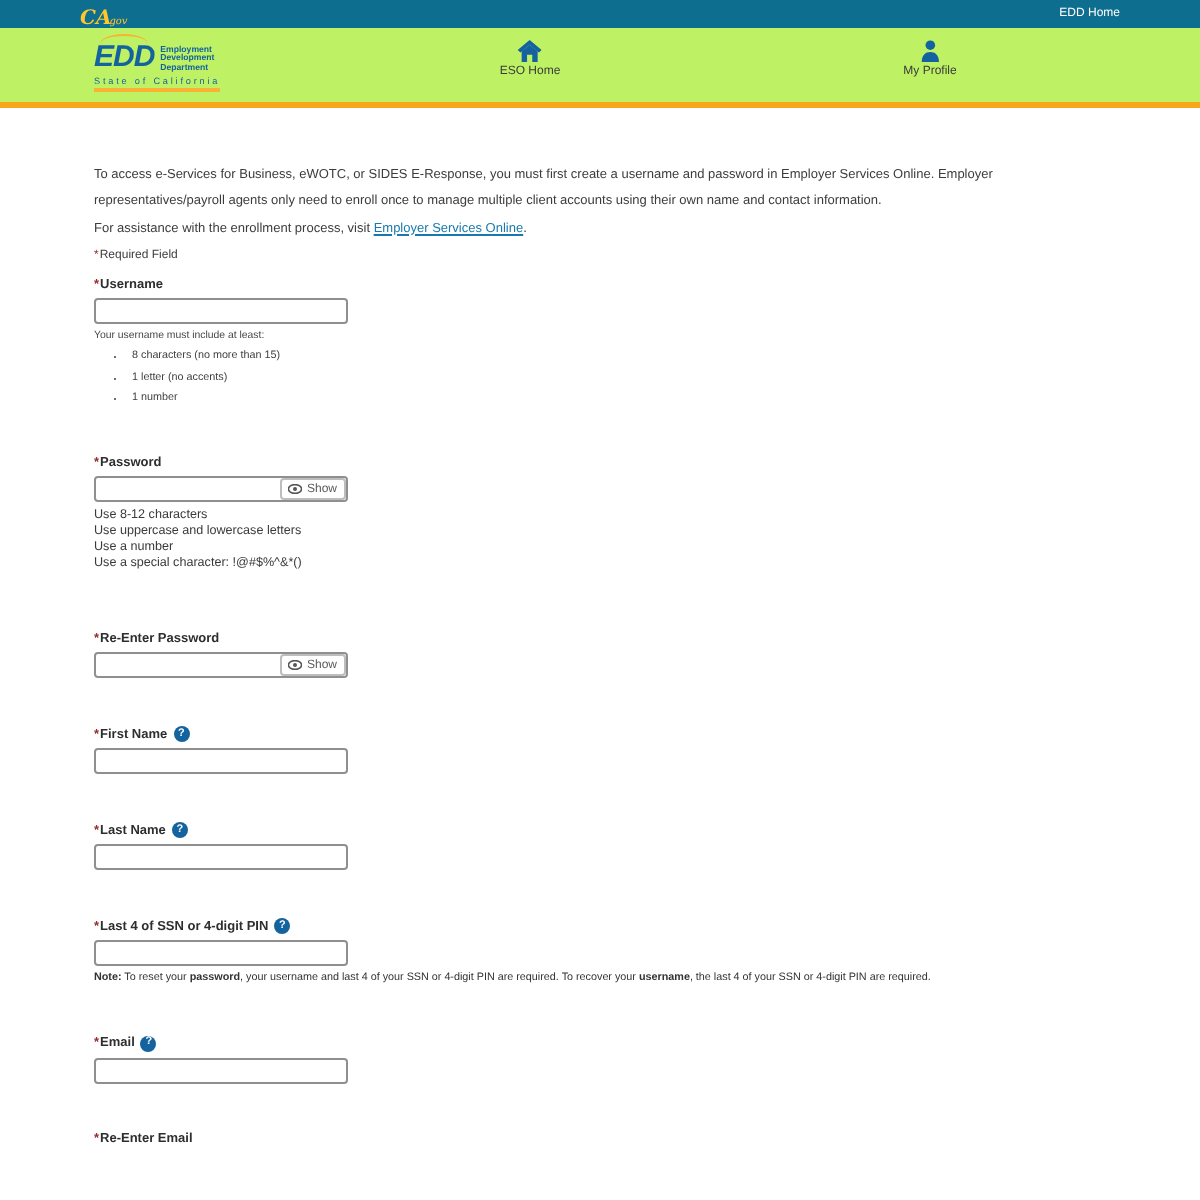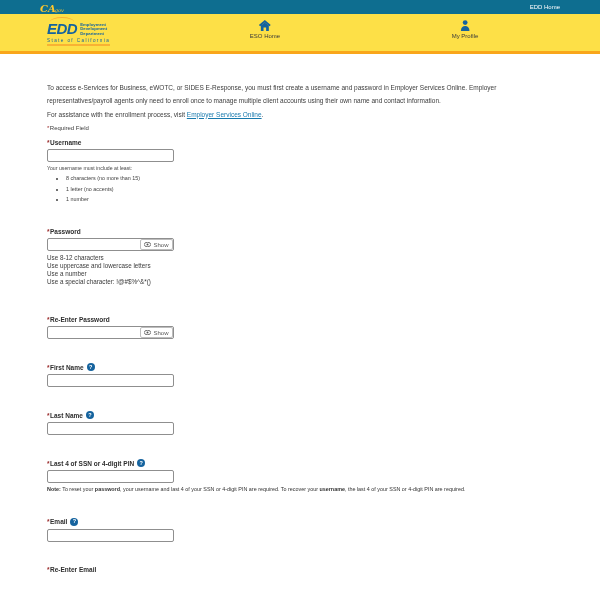--- a/index.html
+++ b/index.html
@@ -7,21 +7,21 @@
   .screen { width:600px; height:600px; overflow:hidden; background:#fff; position:relative; }
 
   
   .topbar { height:14px; background:#0e6e90; display:flex; align-items:center; justify-content:space-between; padding:0 40px; }
   .ca-logo { color:#ffc72c; text-decoration:none; font-family:"DejaVu Serif", serif; font-style:italic; line-height:1; cursor:pointer; }
   .ca-logo .ca { font-size:10px; font-weight:bold; }
   .ca-logo .gov { font-size:5px; margin-left:-1px; }
   .edd-home-link { color:#ffffff; font-size:6px; text-decoration:none; cursor:pointer; }
 
   
-  .header { height:37px; background:#fde047; position:relative; }
+  .header { height:37px; background:#bef264; position:relative; }
   .edd-logo { position:absolute; left:47px; top:3px; text-decoration:none; display:block; cursor:pointer; }
   .logo-swoosh { width:24px; height:5px; border-top:1.5px solid #f9b233; border-radius:50% 50% 0 0 / 100% 100% 0 0; margin-left:3px; }
   .logo-top { display:flex; align-items:flex-start; }
   .edd-acronym { font-size:15px; font-weight:800; font-style:italic; color:#15639e; line-height:13px; letter-spacing:-0.5px; }
   .edd-dept { margin-left:3px; padding-top:0.5px; }
   .edd-dept span { display:block; font-size:4.3px; font-weight:bold; color:#15639e; line-height:4.6px; }
   .edd-tagline { font-size:4.6px; color:#15639e; letter-spacing:1.4px; border-bottom:2px solid #f9b233; padding-bottom:1.5px; margin-top:1.5px; white-space:nowrap; }
   .nav-item { position:absolute; top:6px; transform:translateX(-50%); text-align:center; text-decoration:none; cursor:pointer; }
   .nav-eso { left:265px; }
   .nav-profile { left:465px; }

